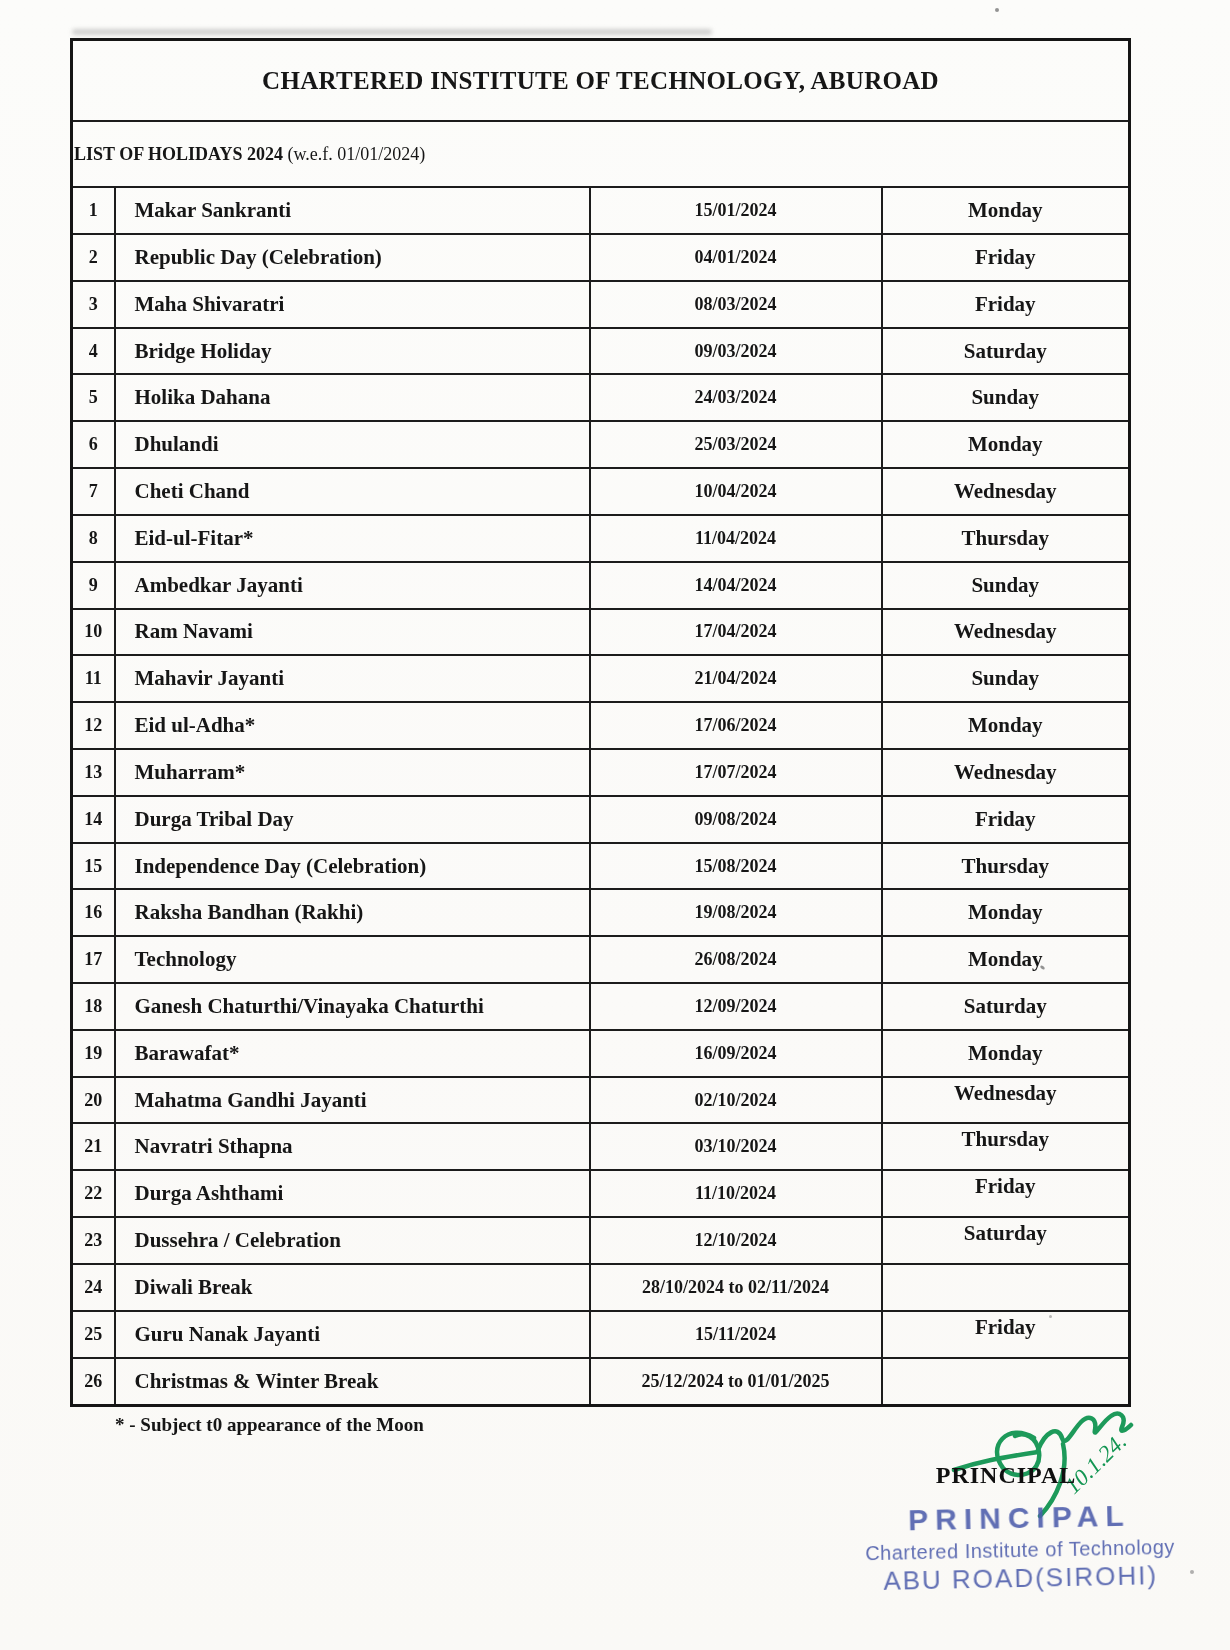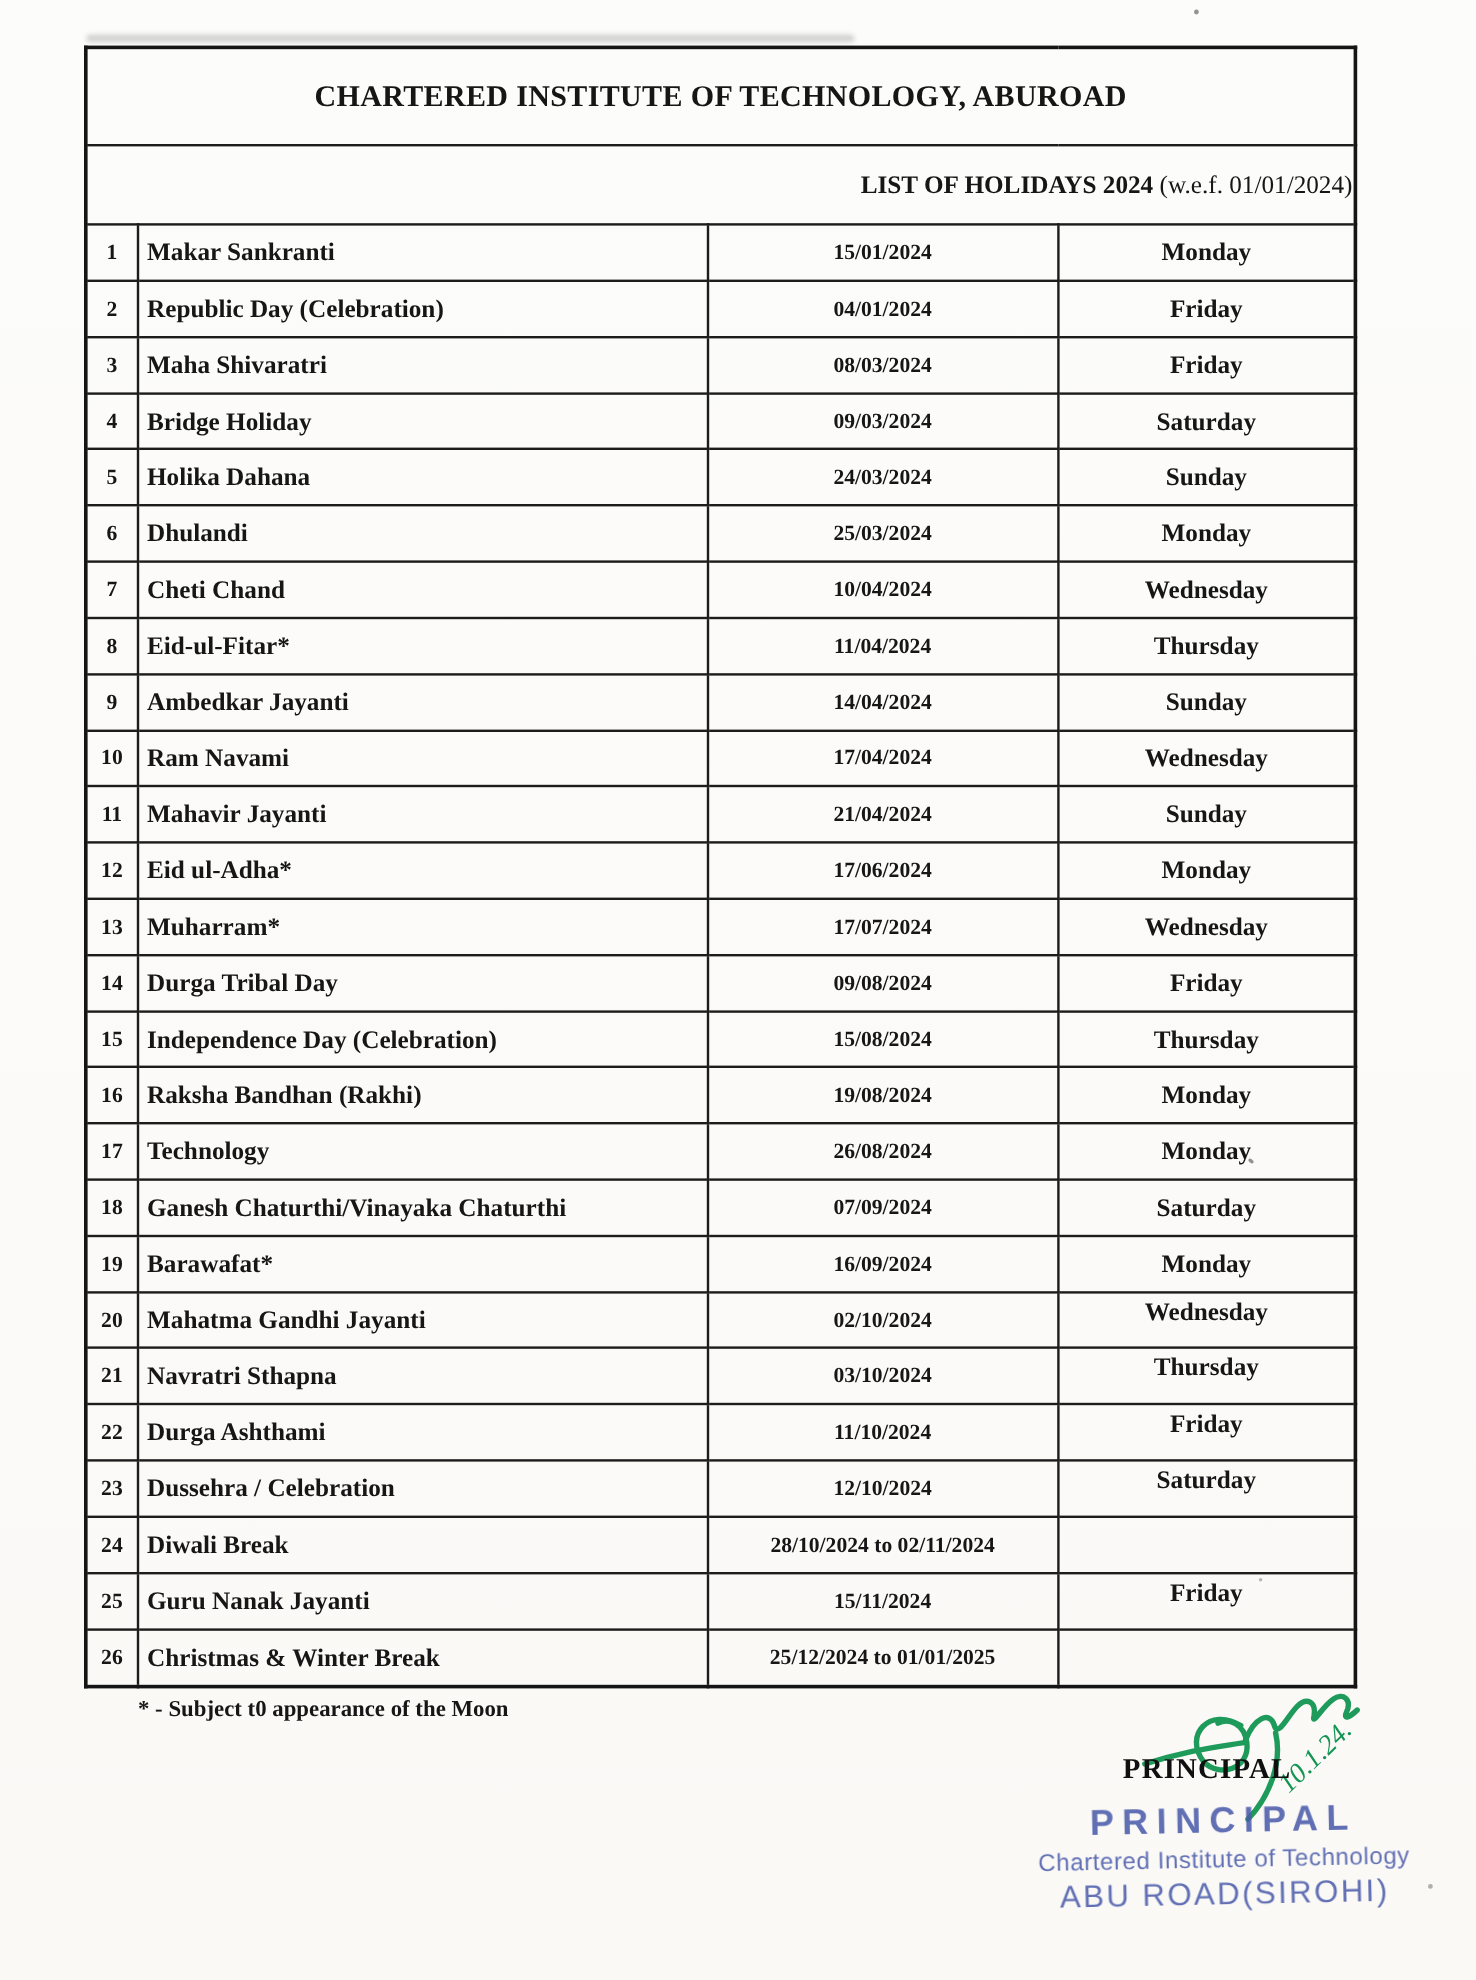--- a/index.html
+++ b/index.html
@@ -27,32 +27,32 @@
     border:2px solid #1c1c1c;
     overflow:hidden;
     white-space:nowrap;
   }
   table.holidays{border:3px solid #151515;}
   td.t-title{
     height:46px;text-align:center;vertical-align:middle;
     font-weight:700;font-size:25px;letter-spacing:.3px;
   }
   td.t-subtitle{
-    height:37px;text-align:right;vertical-align:middle;
-    font-size:21px;
+    height:37px;text-align:left;vertical-align:middle;
+    font-size:18px;
   }
   .sub-bold{font-weight:700;}
   .sub-note{font-weight:400;}
   td.c-sno{
     text-align:center;vertical-align:middle;
     font-weight:700;font-size:18px;
   }
   td.c-name{
     text-align:left;vertical-align:middle;
-    font-weight:700;font-size:21px;padding-left:7px;
+    font-weight:700;font-size:21px;padding-left:19px;
   }
   td.c-date{
     text-align:center;vertical-align:middle;
     font-weight:700;font-size:18px;
   }
   td.c-day{
     text-align:center;vertical-align:middle;
     font-weight:700;font-size:21px;
   }
   tr.day-high td.c-day div{transform:translateY(-7px);}
@@ -250,21 +250,21 @@
       <td class="c-sno">17</td>
       <td class="c-name">Technology</td>
       <td class="c-date">26/08/2024</td>
       <td class="c-day">
             <div>Monday</div>
           </td>
     </tr>
         <tr>
       <td class="c-sno">18</td>
       <td class="c-name">Ganesh Chaturthi/Vinayaka Chaturthi</td>
-      <td class="c-date">07/09/2024</td>
+      <td class="c-date">12/09/2024</td>
       <td class="c-day">
             <div>Saturday</div>
           </td>
     </tr>
         <tr>
       <td class="c-sno">19</td>
       <td class="c-name">Barawafat*</td>
       <td class="c-date">16/09/2024</td>
       <td class="c-day">
             <div>Monday</div>

